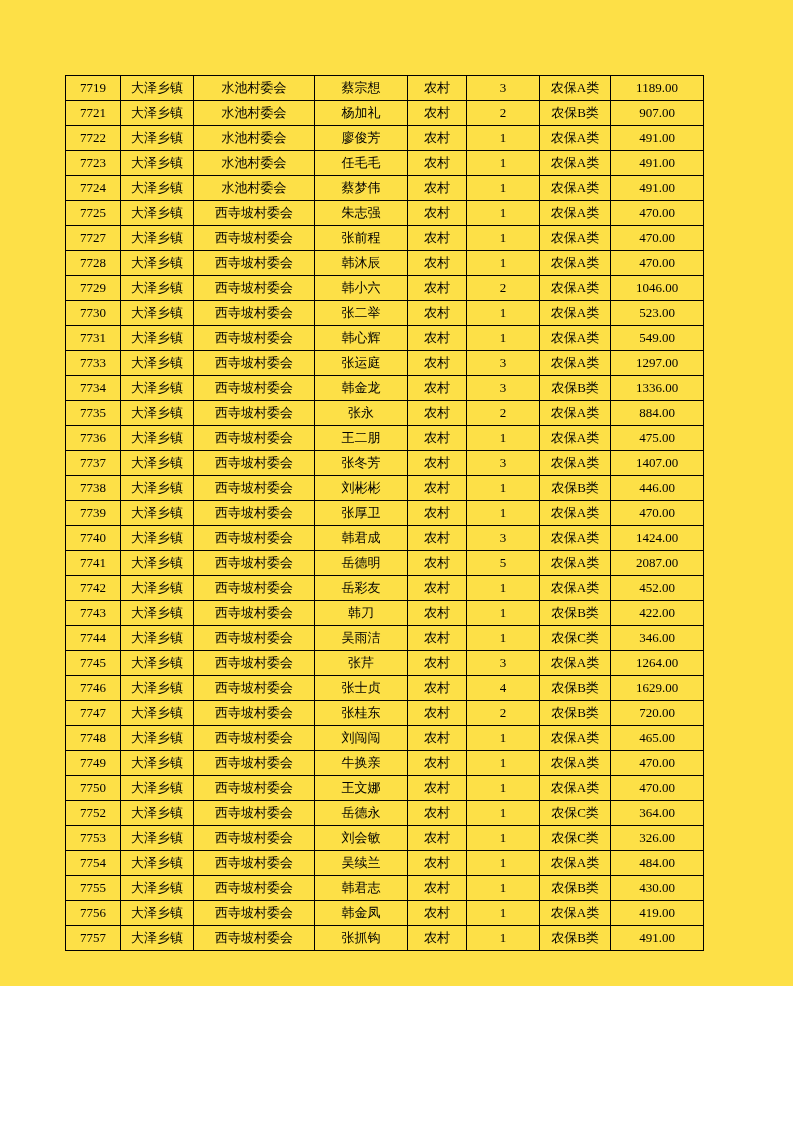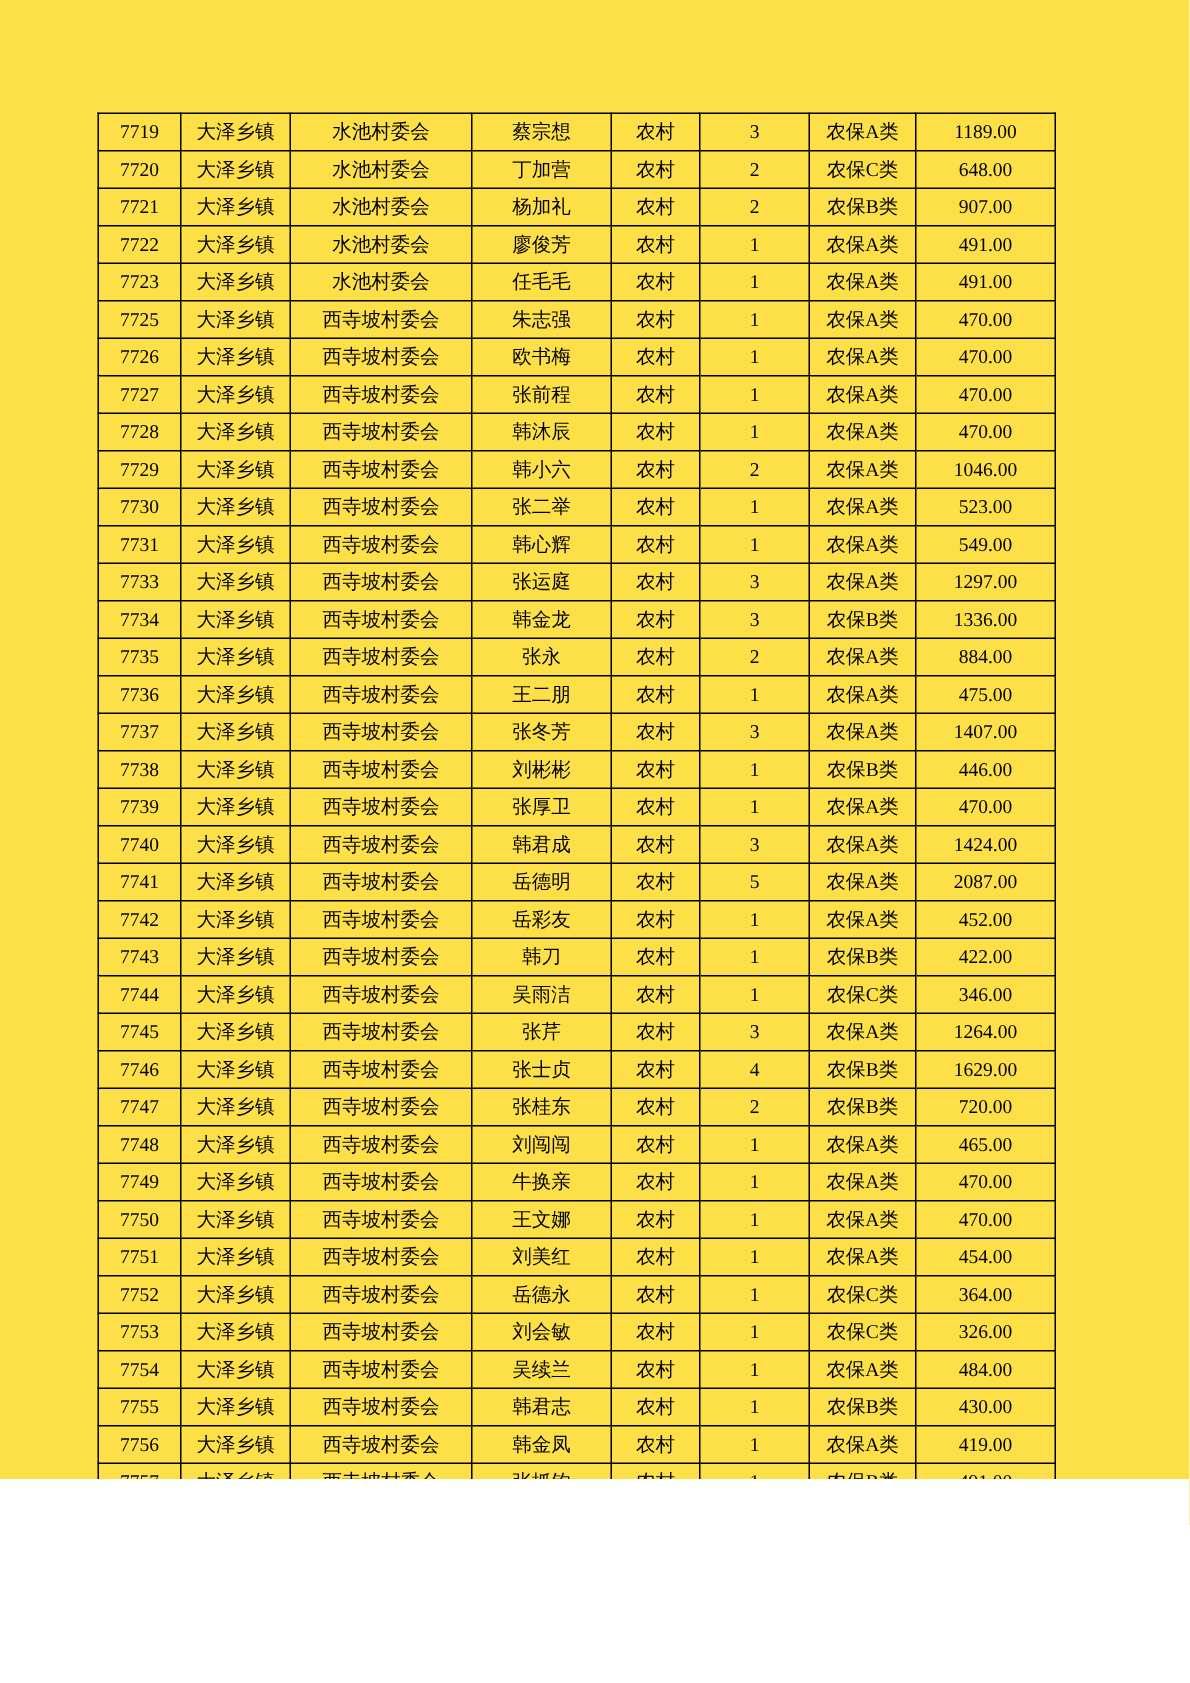--- a/index.html
+++ b/index.html
@@ -53,30 +53,20 @@
     <td class="col-seq">7719</td>
     <td class="col-town">大泽乡镇</td>
     <td class="col-village">水池村委会</td>
     <td class="col-name">蔡宗想</td>
     <td class="col-type">农村</td>
     <td class="col-count">3</td>
     <td class="col-category">农保A类</td>
     <td class="col-amount">1189.00</td>
   </tr>
         <tr>
-    <td class="col-seq">7720</td>
-    <td class="col-town">大泽乡镇</td>
-    <td class="col-village">水池村委会</td>
-    <td class="col-name">丁加营</td>
-    <td class="col-type">农村</td>
-    <td class="col-count">2</td>
-    <td class="col-category">农保C类</td>
-    <td class="col-amount">648.00</td>
-  </tr>
-        <tr>
     <td class="col-seq">7721</td>
     <td class="col-town">大泽乡镇</td>
     <td class="col-village">水池村委会</td>
     <td class="col-name">杨加礼</td>
     <td class="col-type">农村</td>
     <td class="col-count">2</td>
     <td class="col-category">农保B类</td>
     <td class="col-amount">907.00</td>
   </tr>
         <tr>
@@ -93,34 +83,34 @@
     <td class="col-seq">7723</td>
     <td class="col-town">大泽乡镇</td>
     <td class="col-village">水池村委会</td>
     <td class="col-name">任毛毛</td>
     <td class="col-type">农村</td>
     <td class="col-count">1</td>
     <td class="col-category">农保A类</td>
     <td class="col-amount">491.00</td>
   </tr>
         <tr>
+    <td class="col-seq">7724</td>
+    <td class="col-town">大泽乡镇</td>
+    <td class="col-village">水池村委会</td>
+    <td class="col-name">蔡梦伟</td>
+    <td class="col-type">农村</td>
+    <td class="col-count">1</td>
+    <td class="col-category">农保A类</td>
+    <td class="col-amount">491.00</td>
+  </tr>
+        <tr>
     <td class="col-seq">7725</td>
     <td class="col-town">大泽乡镇</td>
     <td class="col-village">西寺坡村委会</td>
     <td class="col-name">朱志强</td>
-    <td class="col-type">农村</td>
-    <td class="col-count">1</td>
-    <td class="col-category">农保A类</td>
-    <td class="col-amount">470.00</td>
-  </tr>
-        <tr>
-    <td class="col-seq">7726</td>
-    <td class="col-town">大泽乡镇</td>
-    <td class="col-village">西寺坡村委会</td>
-    <td class="col-name">欧书梅</td>
     <td class="col-type">农村</td>
     <td class="col-count">1</td>
     <td class="col-category">农保A类</td>
     <td class="col-amount">470.00</td>
   </tr>
         <tr>
     <td class="col-seq">7727</td>
     <td class="col-town">大泽乡镇</td>
     <td class="col-village">西寺坡村委会</td>
     <td class="col-name">张前程</td>
@@ -341,30 +331,20 @@
   </tr>
         <tr>
     <td class="col-seq">7750</td>
     <td class="col-town">大泽乡镇</td>
     <td class="col-village">西寺坡村委会</td>
     <td class="col-name">王文娜</td>
     <td class="col-type">农村</td>
     <td class="col-count">1</td>
     <td class="col-category">农保A类</td>
     <td class="col-amount">470.00</td>
-  </tr>
-        <tr>
-    <td class="col-seq">7751</td>
-    <td class="col-town">大泽乡镇</td>
-    <td class="col-village">西寺坡村委会</td>
-    <td class="col-name">刘美红</td>
-    <td class="col-type">农村</td>
-    <td class="col-count">1</td>
-    <td class="col-category">农保A类</td>
-    <td class="col-amount">454.00</td>
   </tr>
         <tr>
     <td class="col-seq">7752</td>
     <td class="col-town">大泽乡镇</td>
     <td class="col-village">西寺坡村委会</td>
     <td class="col-name">岳德永</td>
     <td class="col-type">农村</td>
     <td class="col-count">1</td>
     <td class="col-category">农保C类</td>
     <td class="col-amount">364.00</td>

